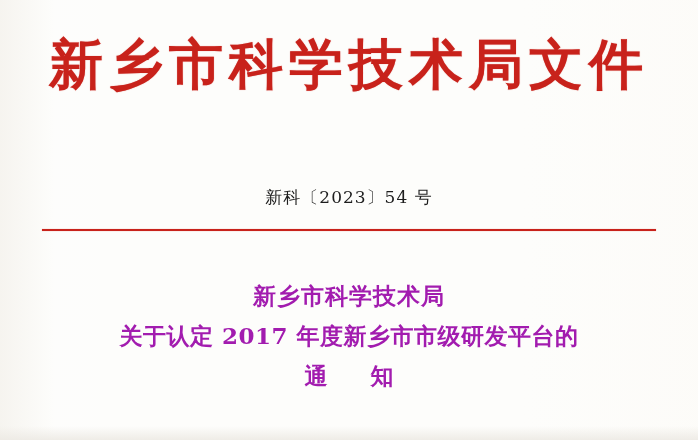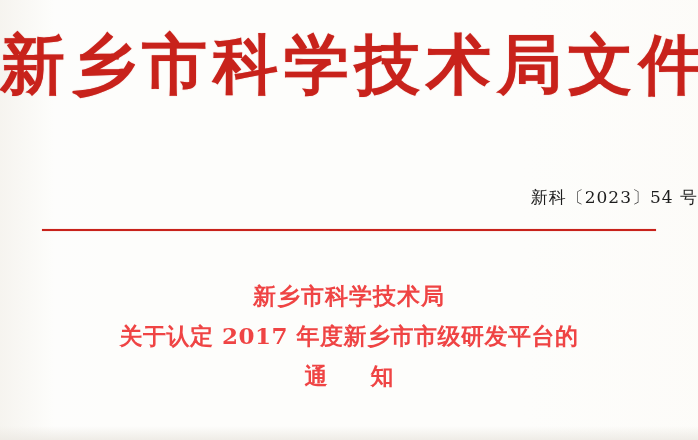--- a/index.html
+++ b/index.html
@@ -30,32 +30,32 @@
   }
   .doc-title {
     position: absolute;
     top: 28px;
     left: 0;
     width: 698px;
     text-align: center;
     color: #c8221b;
     font-family: "DejaVu Serif", serif;
     font-weight: 700;
-    font-size: 65px;
+    font-size: 54px;
     letter-spacing: 6px;
     line-height: 72px;
     text-shadow: 0 0 1px rgba(200,34,27,0.55);
     white-space: nowrap;
   }
   .doc-number {
     position: absolute;
     top: 186px;
     left: 0;
     width: 698px;
-    text-align: right;
+    text-align: center;
     color: #1d1d1d;
     font-family: "DejaVu Serif", serif;
     font-size: 17px;
     letter-spacing: 1px;
     white-space: nowrap;
   }
   .red-rule {
     position: absolute;
     top: 229px;
     left: 42px;
@@ -65,21 +65,21 @@
     box-shadow: 0 0 1px rgba(200,34,27,0.6);
   }
   .body-block {
     position: absolute;
     top: 276px;
     left: 0;
     width: 698px;
     text-align: center;
   }
   .body-line {
-    color: #ef4444;
+    color: #a21caf;
     font-family: "DejaVu Serif", serif;
     font-weight: 700;
     font-size: 23px;
     line-height: 40px;
     letter-spacing: 1px;
     white-space: nowrap;
   }
   .body-line.wide {
     letter-spacing: 0.5px;
   }

